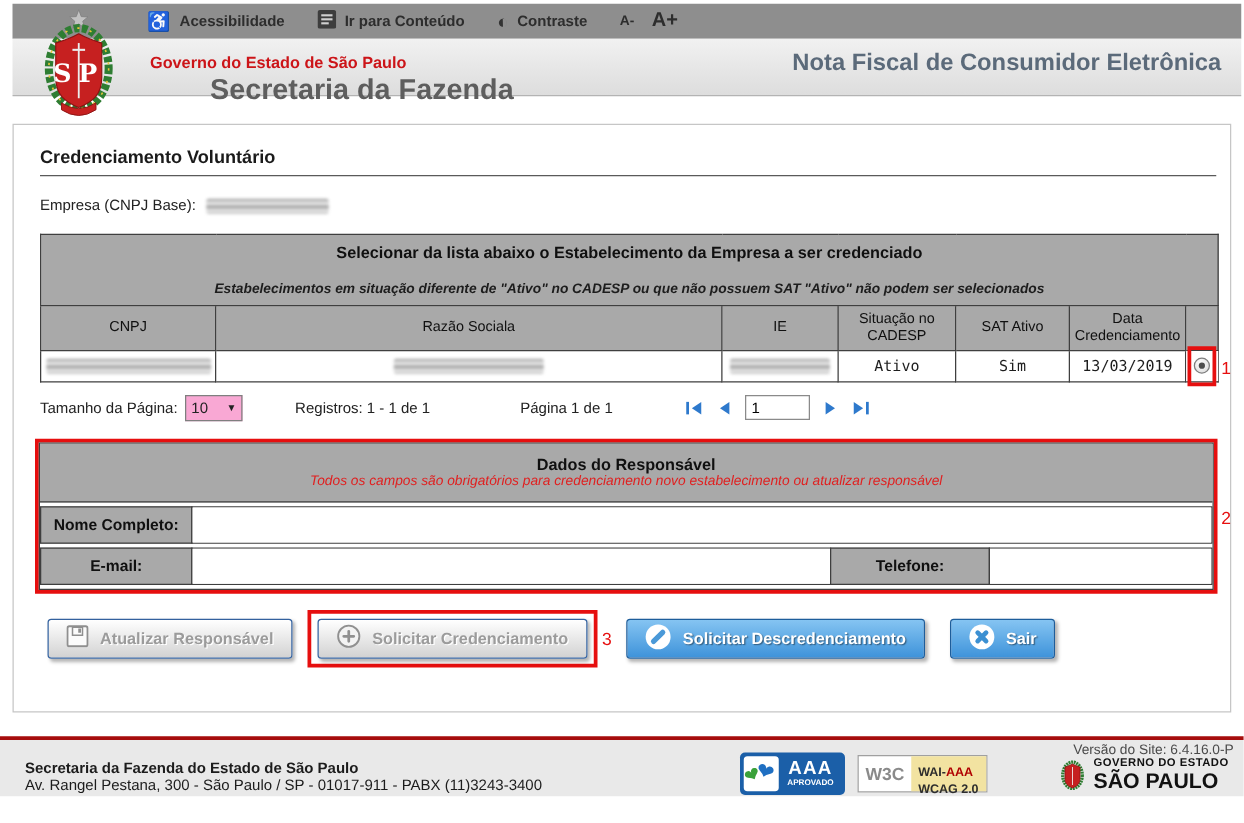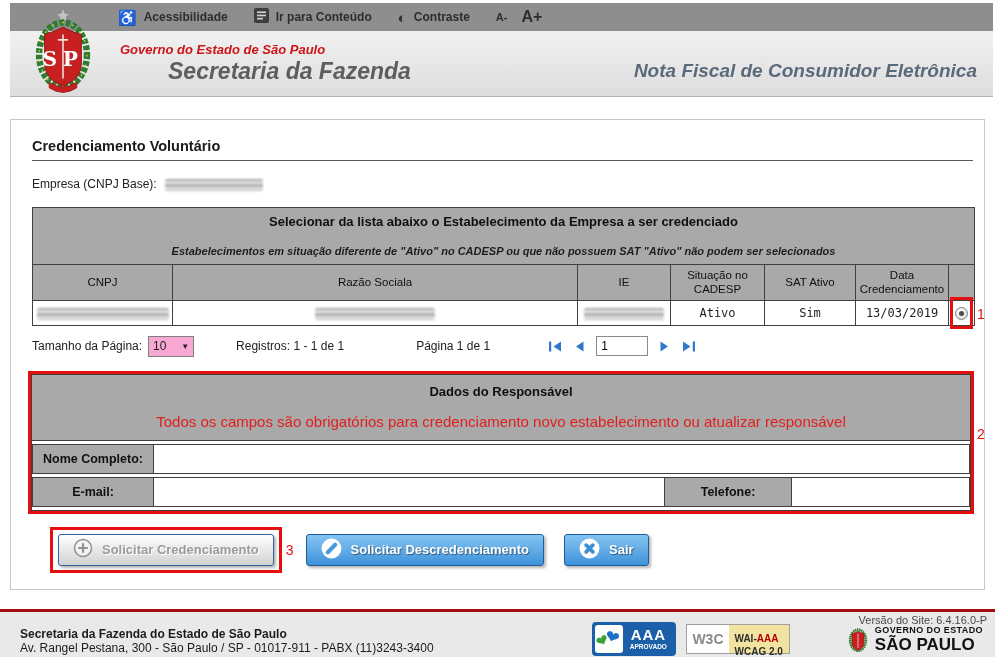--- a/index.html
+++ b/index.html
@@ -9,22 +9,22 @@
   .masthead { position:relative; margin:3px 2px 0 10px; }
   .topbar { height:28px; background:#8e8e8e; display:flex; align-items:center;
     padding-left:108px; }
   .topbar-item { display:flex; align-items:center; gap:7px; margin-right:26px;
     color:#2d2d2d; font-size:12px; font-weight:bold; cursor:pointer; }
   .glyph-icon { font-size:15px; color:#333; line-height:1; }
   .font-btn { color:#2d2d2d; font-weight:bold; cursor:pointer; }
   .font-minus { font-size:11px; margin-right:14px; }
   .font-plus  { font-size:16px; }
 
-  .header-band { height:66px; background:linear-gradient(#f1f1f1,#dddddd);
-    border-bottom:1px solid #b3b3b3; position:relative;font-style:italic; }
+  .header-band { height:46px; background:linear-gradient(#f1f1f1,#dddddd);
+    border-bottom:1px solid #b3b3b3; position:relative; }
   .header-text { padding:12px 0 0 110px; line-height:1.15; }
   .gov-line { color:#cc1418; font-size:13px; font-weight:bold; }
   .dept-line { color:#5e5e5e; font-size:23px; font-weight:bold;margin-left:48px; }
   .app-title { position:absolute; right:16px; bottom:14px; color:#5b6a7a;
     font-size:19px; font-weight:bold; }
   .logo { position:absolute; left:22px; top:2px; z-index:5; }
 
   .panel { position:relative; margin:22px 10px 0 10px; height:471px;
     background:#fff; border:1px solid #c6c6c6; padding:18px 0 0 21px; }
   .page-title { width:941px; font-size:14.5px; font-weight:bold; color:#1b1b1b;
@@ -65,21 +65,21 @@
   .pager-nav { margin-left:58px; display:flex; align-items:center; gap:11px; }
   .nav-btn { cursor:pointer; display:inline-flex; }
   .page-input { width:52px; height:20px; border:1px solid #8a8a8a; font-size:12px;
     padding-left:4px; font-family:"Liberation Sans", sans-serif; }
 
   .resp-box { margin:14px 0 0 -4px; width:946px; border:3px solid #e60f0f; background:#fff; }
   .resp-inner { border:1px solid #3f3f3f; padding-bottom:3px; }
   .resp-head { background:#a9a9a9; border-bottom:1px solid #3f3f3f; text-align:center;
     padding:9px 4px 10px; }
   .resp-title { font-size:13px; font-weight:bold; color:#101010; }
-  .resp-sub { font-size:15px; color:#e02020; margin-top:14px; }
+  .resp-sub { font-size:11px; font-style:italic; color:#e02020; margin-top:0; }
   .resp-row { display:flex; margin-top:3px; height:30px; }
   .resp-label { background:#a9a9a9; border:1px solid #3f3f3f; display:flex;
     align-items:center; justify-content:center; font-size:12.5px; font-weight:bold;
     color:#101010; }
   .lab-nome { width:122px; }
   .lab-email { width:122px; }
   .lab-tel { width:128px; margin-left:-1px; }
   .resp-input-cell { border:1px solid #3f3f3f; margin-left:-1px; background:#fff;
     display:flex; align-items:center; }
   .in-nome { flex:1; }
@@ -296,20 +296,30 @@
         <div class="resp-label lab-tel">Telefone:</div>
         <div class="resp-input-cell in-tel">
           <input value="" style="">
         </div>
       </div>
     </div>
   </div>
   <span class="ann-num ann-2">2</span>
 
   <div class="btn-row">
+    <button class="btn btn-light">
+      <span>
+        <svg width="18" height="18" viewBox="0 0 18 18">
+            <rect x="1" y="1" width="16" height="16" rx="1.5" fill="#fbfbfb" stroke="#8f8f8f" stroke-width="1.5"></rect>
+            <rect x="5" y="1.8" width="8" height="6.4" fill="none" stroke="#8f8f8f" stroke-width="1.2"></rect>
+            <rect x="9.6" y="2.8" width="2.2" height="3.4" fill="#8f8f8f"></rect>
+          </svg>
+      </span>
+      <span>Atualizar Responsável</span>
+    </button>
     <span class="ann-box-btn">
       <button class="btn btn-light">
         <span>
           <svg width="20" height="20" viewBox="0 0 20 20">
               <circle cx="10" cy="10" r="8.5" fill="#f3f3f3" stroke="#909090" stroke-width="1.5"></circle>
               <path d="M10 6 V14 M6 10 H14" stroke="#909090" stroke-width="2.2" stroke-linecap="round"></path>
             </svg>
         </span>
         <span>Solicitar Credenciamento</span>
       </button>

